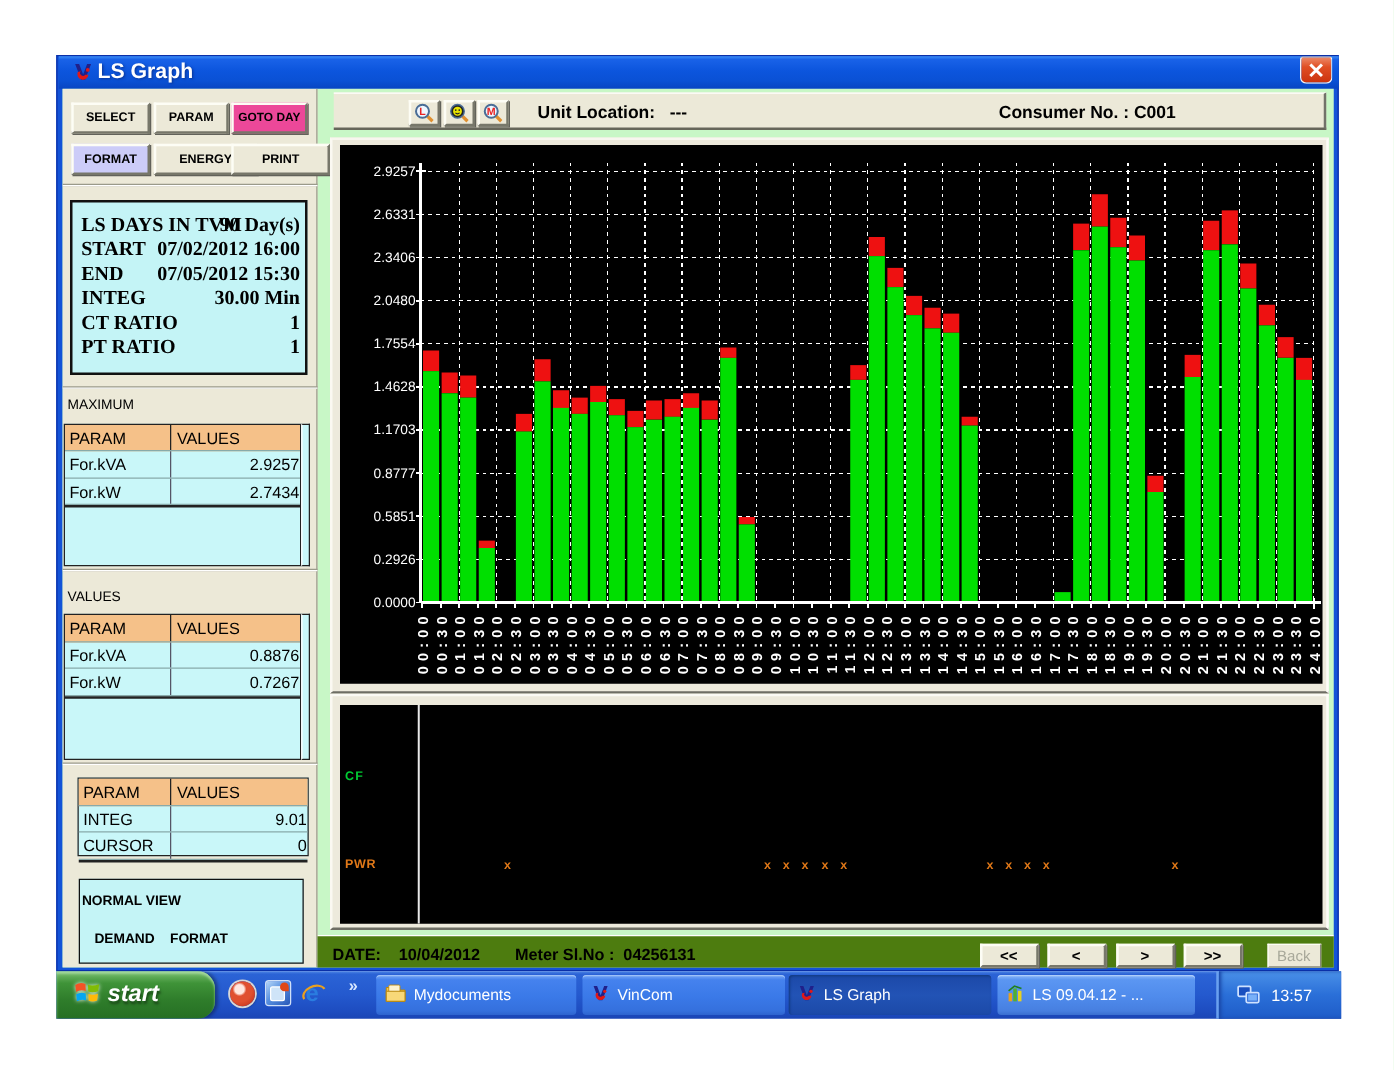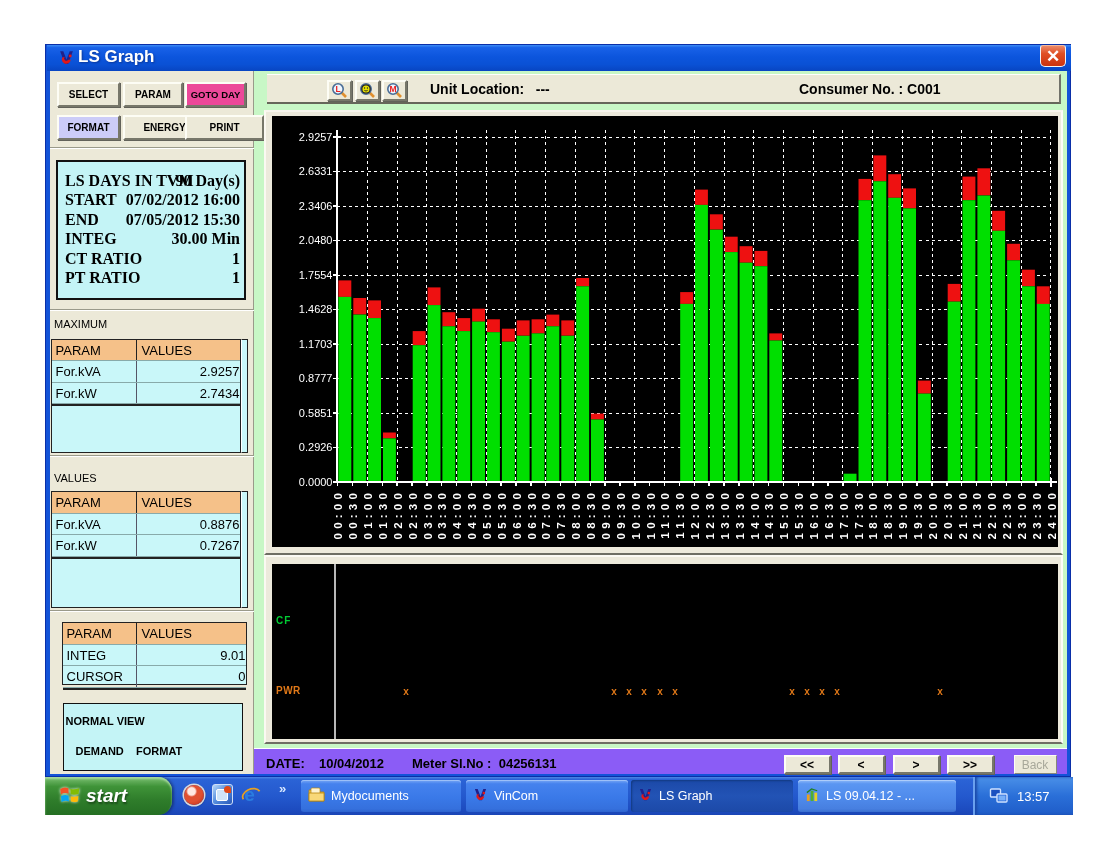--- a/index.html
+++ b/index.html
@@ -378,21 +378,21 @@
     <text x="357" y="131" text-anchor="middle" font-size="10" font-weight="bold" fill="#e07818">x</text>
     <text x="372" y="131" text-anchor="middle" font-size="10" font-weight="bold" fill="#e07818">x</text>
     <text x="388" y="131" text-anchor="middle" font-size="10" font-weight="bold" fill="#e07818">x</text>
     <text x="403" y="131" text-anchor="middle" font-size="10" font-weight="bold" fill="#e07818">x</text>
     <text x="520" y="131" text-anchor="middle" font-size="10" font-weight="bold" fill="#e07818">x</text>
     <text x="535" y="131" text-anchor="middle" font-size="10" font-weight="bold" fill="#e07818">x</text>
     <text x="550" y="131" text-anchor="middle" font-size="10" font-weight="bold" fill="#e07818">x</text>
     <text x="565" y="131" text-anchor="middle" font-size="10" font-weight="bold" fill="#e07818">x</text>
     <text x="668" y="131" text-anchor="middle" font-size="10" font-weight="bold" fill="#e07818">x</text>
   </svg>
-<div class="abs" style="left:254px;top:748px;width:813px;height:26px;background:#8b5cf6;border-top:1px solid #fff">
+<div class="abs" style="left:254px;top:748px;width:813px;height:26px;background:#4d7c0f;border-top:1px solid #fff">
     <div class="abs" style="left:12px;top:7px;font-size:13px;font-weight:bold">DATE:</div>
     <div class="abs" style="left:65px;top:7px;font-size:13px;font-weight:bold">10/04/2012</div>
     <div class="abs" style="left:158px;top:7px;font-size:13px;font-weight:bold">Meter Sl.No :&nbsp; 04256131</div>
     <div class="abs btn3d" style="left:529.5px;top:6px;width:47px;height:19px;font-size:12px">&lt;&lt;</div>
     <div class="abs btn3d" style="left:583.5px;top:6px;width:47px;height:19px;font-size:12px">&lt;</div>
     <div class="abs btn3d" style="left:638.5px;top:6px;width:47px;height:19px;font-size:12px">&gt;</div>
     <div class="abs btn3d" style="left:692.5px;top:6px;width:47px;height:19px;font-size:12px">&gt;&gt;</div>
     <div class="abs" style="left:759.5px;top:6px;width:43px;height:19px;background:#ece9d8;border-top:1.5px solid #fdfdf5;border-left:1.5px solid #fdfdf5;border-right:1.5px solid #88887a;border-bottom:1.5px solid #88887a;display:flex;align-items:center;justify-content:center;font-size:12px;color:#a8a89a">Back</div>
   </div>
 <div class="abs" style="left:45px;top:777px;width:1028px;height:38px;background:linear-gradient(180deg,#5087e5 0%,#2b63d6 6%,#2459ce 50%,#1d4cc0 85%,#1a45b5 100%);overflow:hidden">

